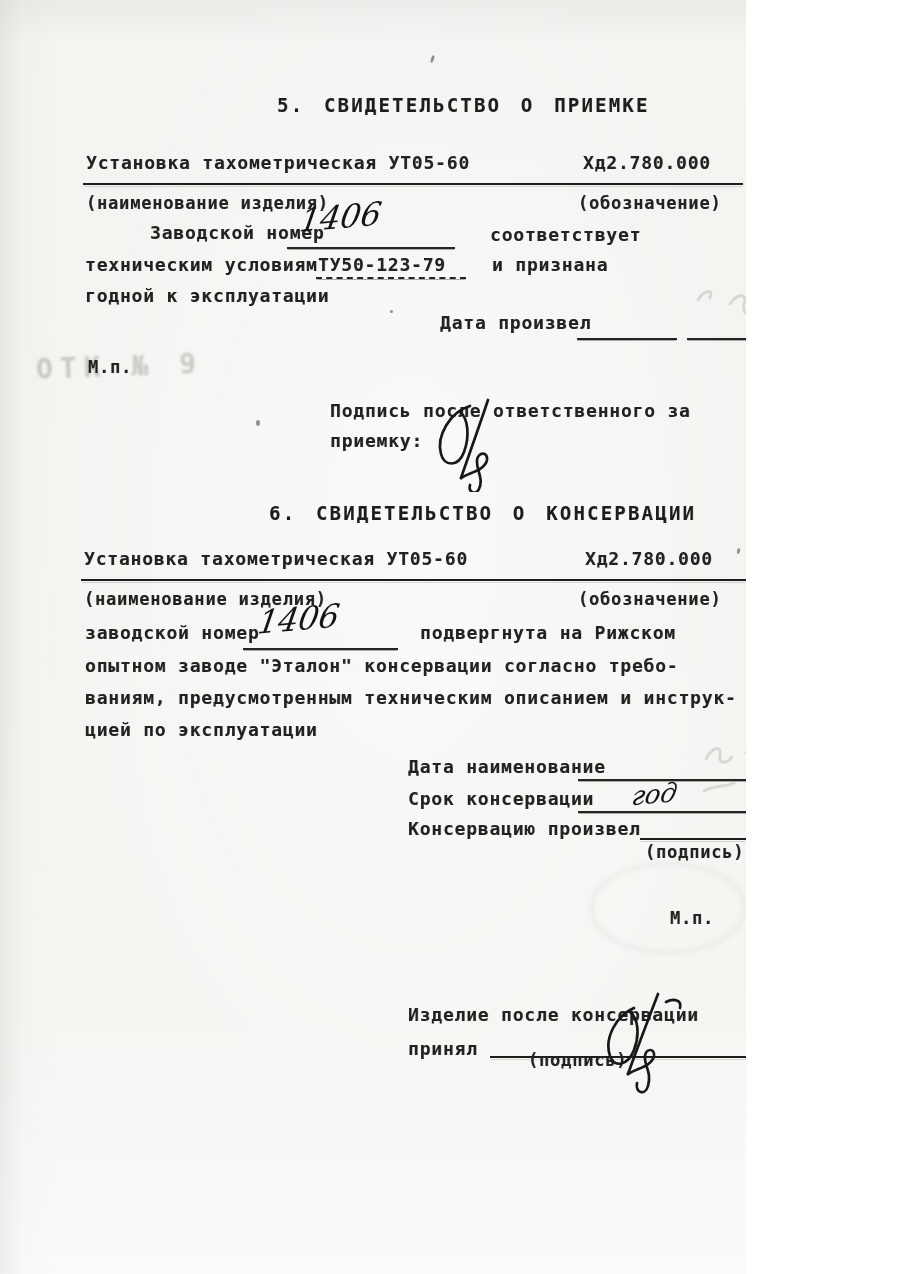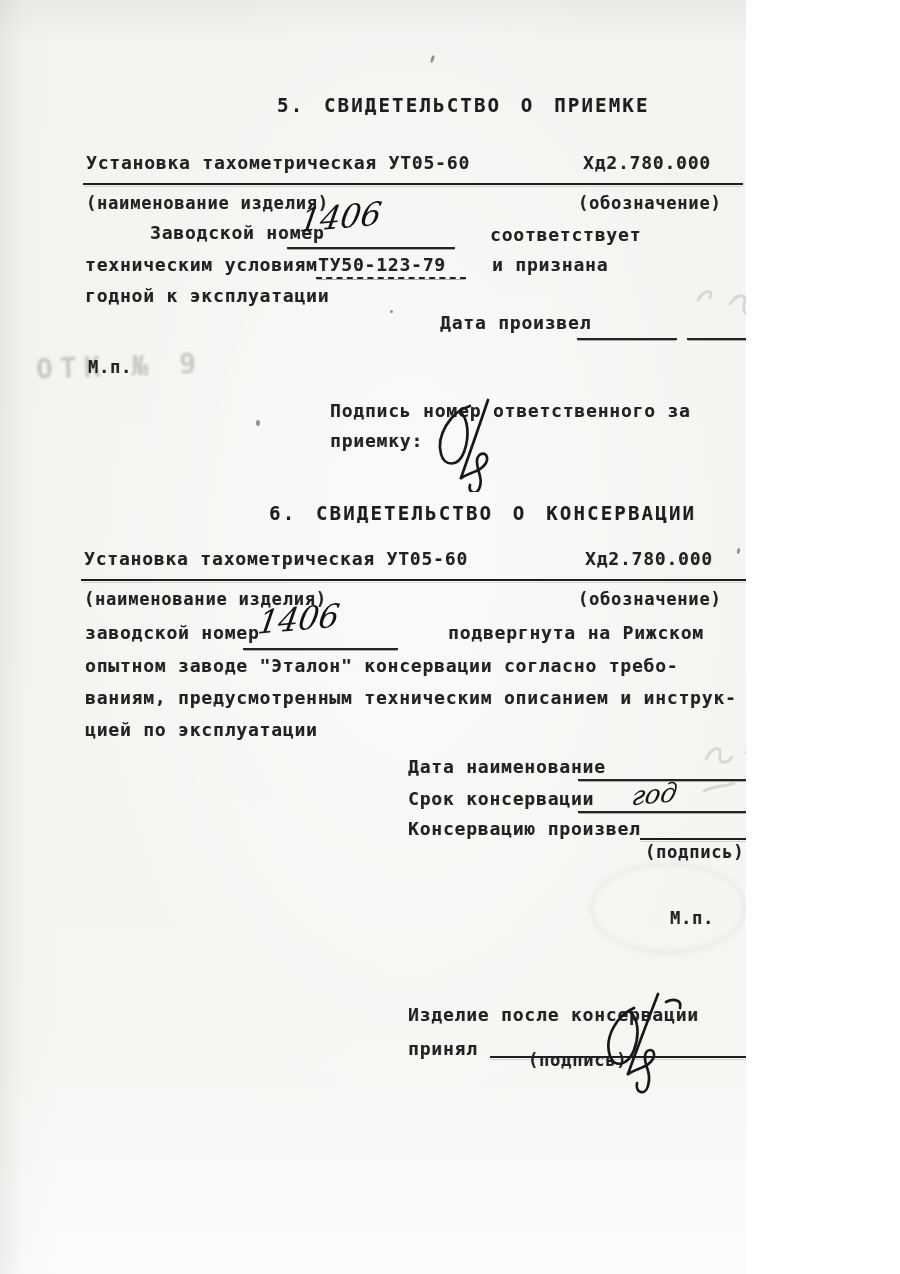--- a/index.html
+++ b/index.html
@@ -89,21 +89,21 @@
 
   <div class="t" style="left:85px;top:285px;">годной к эксплуатации</div>
 
   <div class="t" style="left:440px;top:312px;">Дата произвел</div>
   <div class="rule" style="left:577px;top:338px;width:100px;"></div>
   <div class="rule" style="left:687px;top:338px;width:72px;"></div>
 
   <div class="stamp" style="left:36px;top:350px;font-size:28px;letter-spacing:7px;">ОТК № 9</div>
   <div class="t" style="left:88px;top:357px;font-size:17px;">М.п.</div>
 
-  <div class="t" style="left:330px;top:400px;">Подпись номер ответственного за</div>
+  <div class="t" style="left:330px;top:400px;">Подпись после ответственного за</div>
   <div class="t" style="left:330px;top:430px;">приемку:</div>
 
   <svg class="sig" style="left:408px;top:396px;" width="120" height="96" viewBox="0 0 120 96">
     <path d="M62,10 C42,16 28,40 33,58 C36,70 50,72 56,56 C62,40 60,22 52,16"></path>
     <path d="M80,4 C72,28 62,56 53,82"></path>
     <path d="M53,82 C63,76 77,74 79,64 C80,55 70,56 69,64 C68,74 76,82 71,93 C68,99 60,97 62,89"></path>
   </svg>
 
   <svg class="ghost" style="left:690px;top:278px;" width="170" height="60" viewBox="0 0 170 60">
     <g fill="none" stroke="rgba(140,140,133,.55)" stroke-width="3" stroke-linecap="round">
@@ -118,21 +118,21 @@
   <div class="t" style="left:84px;top:548px;">Установка тахометрическая УТ05-60</div>
   <div class="t" style="left:585px;top:548px;">Хд2.780.000</div>
   <div class="rule rule-heavy" style="left:81px;top:579px;width:680px;"></div>
 
   <div class="t cap" style="left:84px;top:589px;">(наименование изделия)</div>
   <div class="t cap" style="left:578px;top:589px;">(обозначение)</div>
 
   <div class="t" style="left:85px;top:622px;">заводской номер</div>
   <div class="rule" style="left:243px;top:648px;width:155px;"></div>
   <div class="hand" style="left:258px;top:600px;font-size:32px;">1406</div>
-  <div class="t" style="left:420px;top:622px;margin-left:28px;">подвергнута на Рижском</div>
+  <div class="t" style="left:420px;top:622px;">подвергнута на Рижском</div>
 
   <div class="t" style="left:85px;top:655px;">опытном заводе "Эталон" консервации согласно требо-</div>
   <div class="t" style="left:85px;top:687px;">ваниям, предусмотренным техническим описанием и инструк-</div>
   <div class="t" style="left:85px;top:719px;">цией по эксплуатации</div>
 
   <div class="t" style="left:408px;top:756px;">Дата наименование</div>
   <div class="rule" style="left:578px;top:779px;width:180px;"></div>
 
   <div class="t" style="left:408px;top:788px;">Срок консервации</div>
   <div class="rule" style="left:578px;top:811px;width:180px;"></div>

